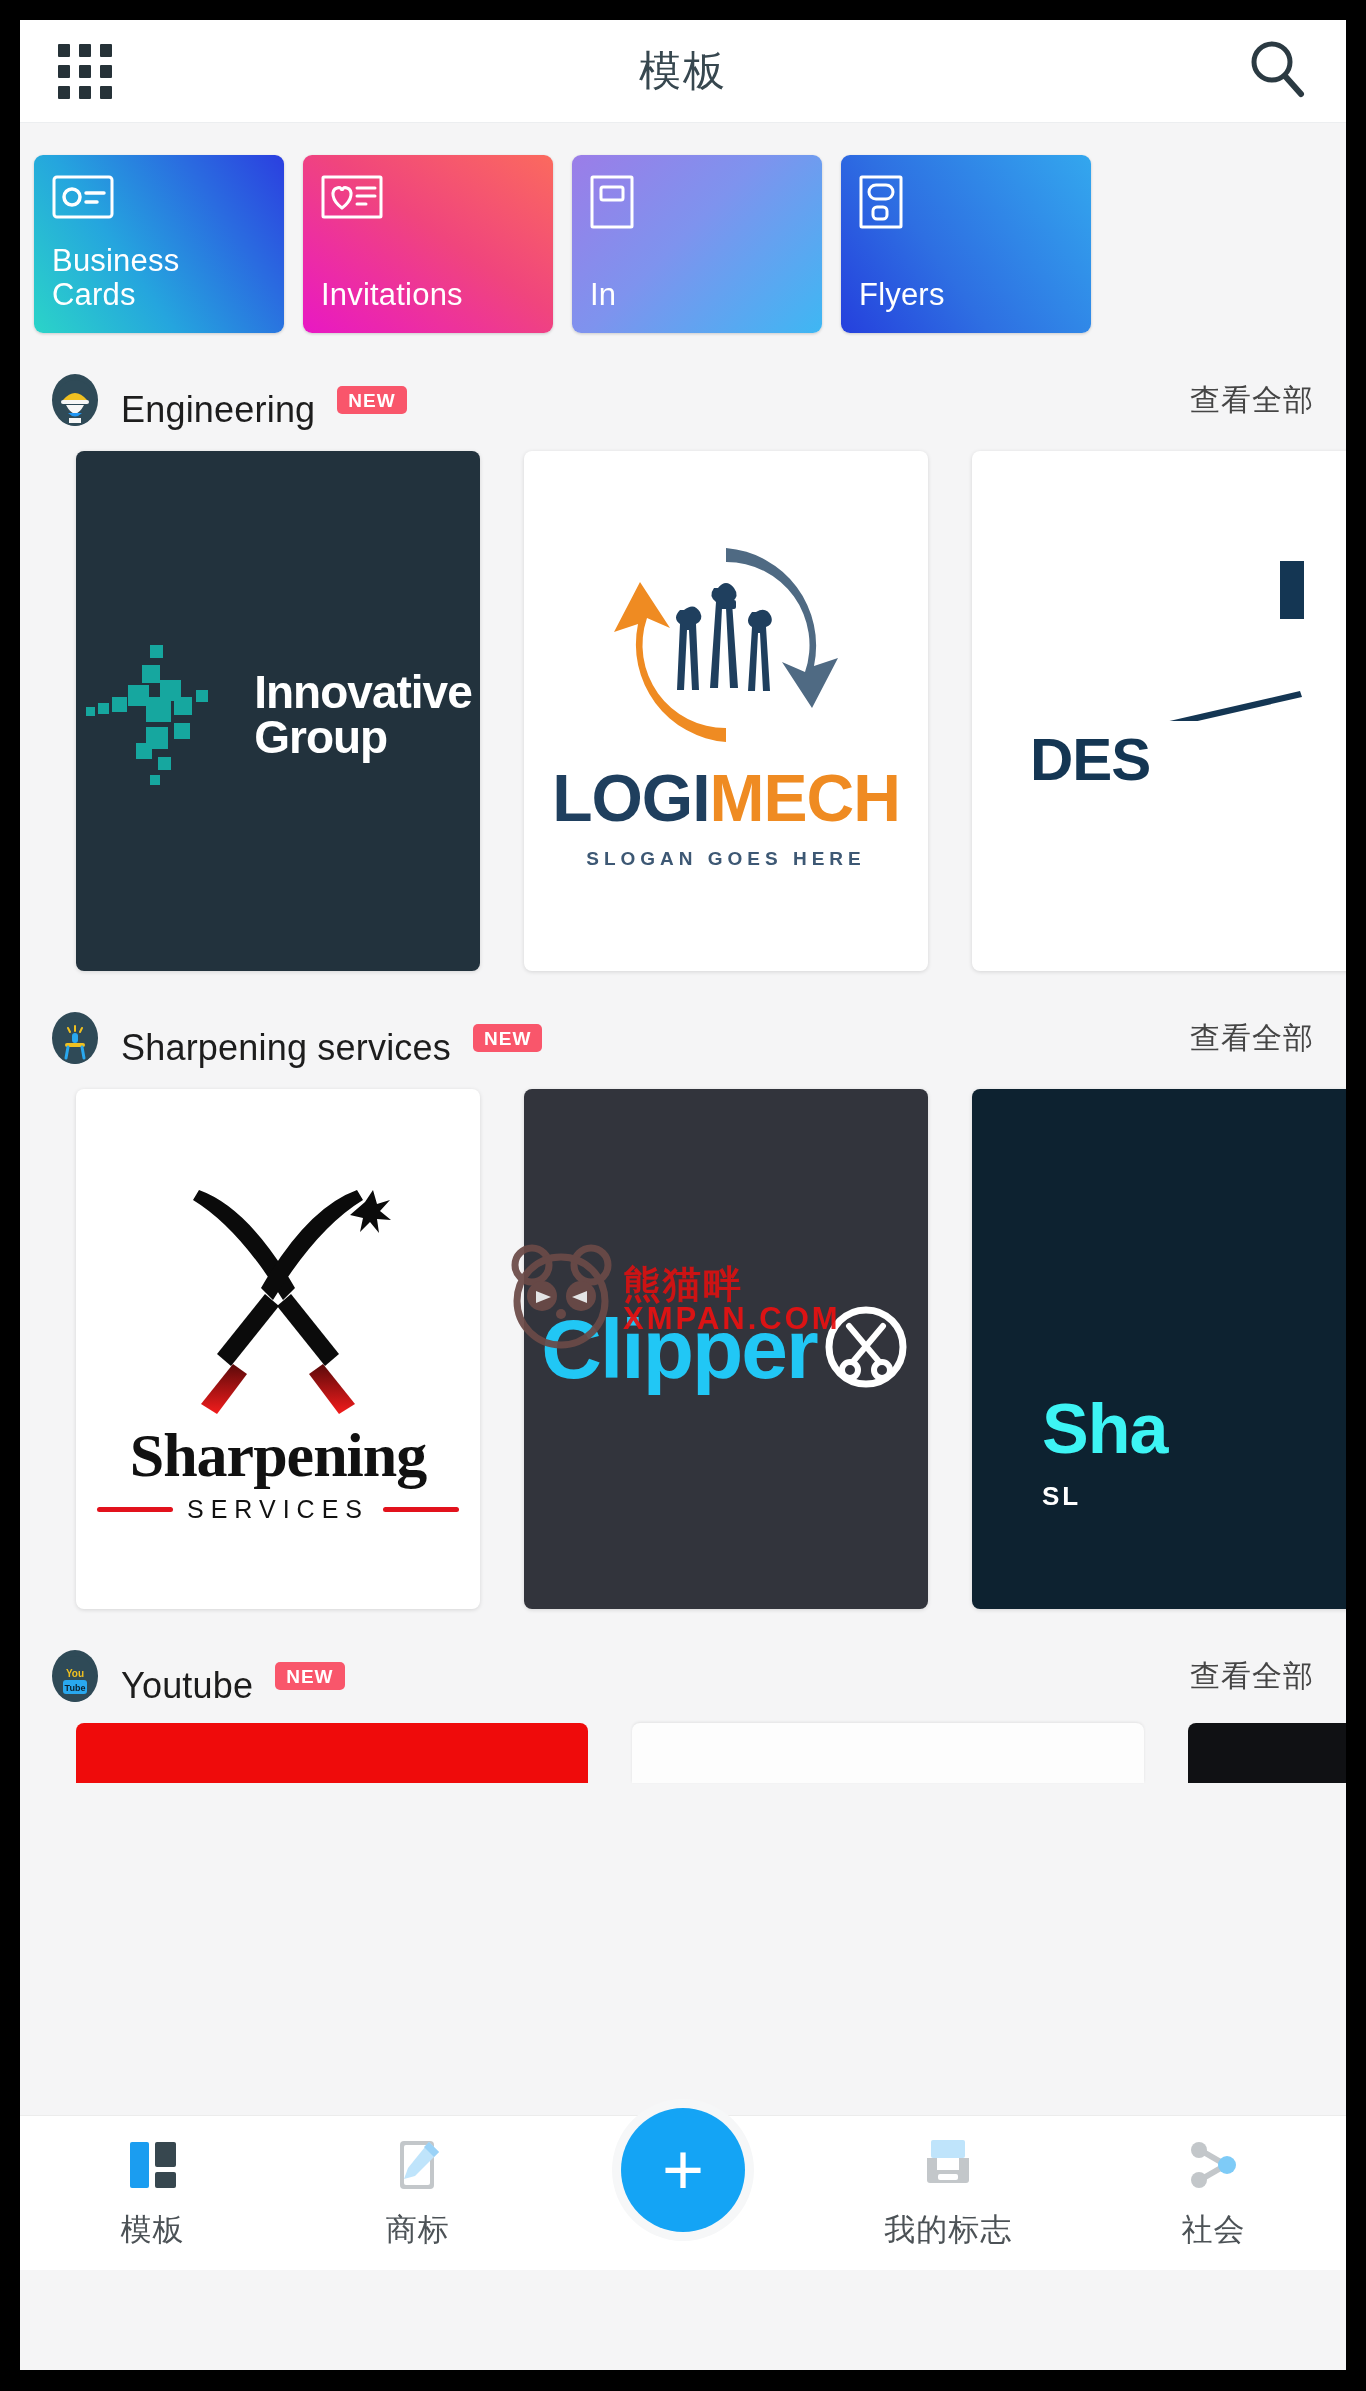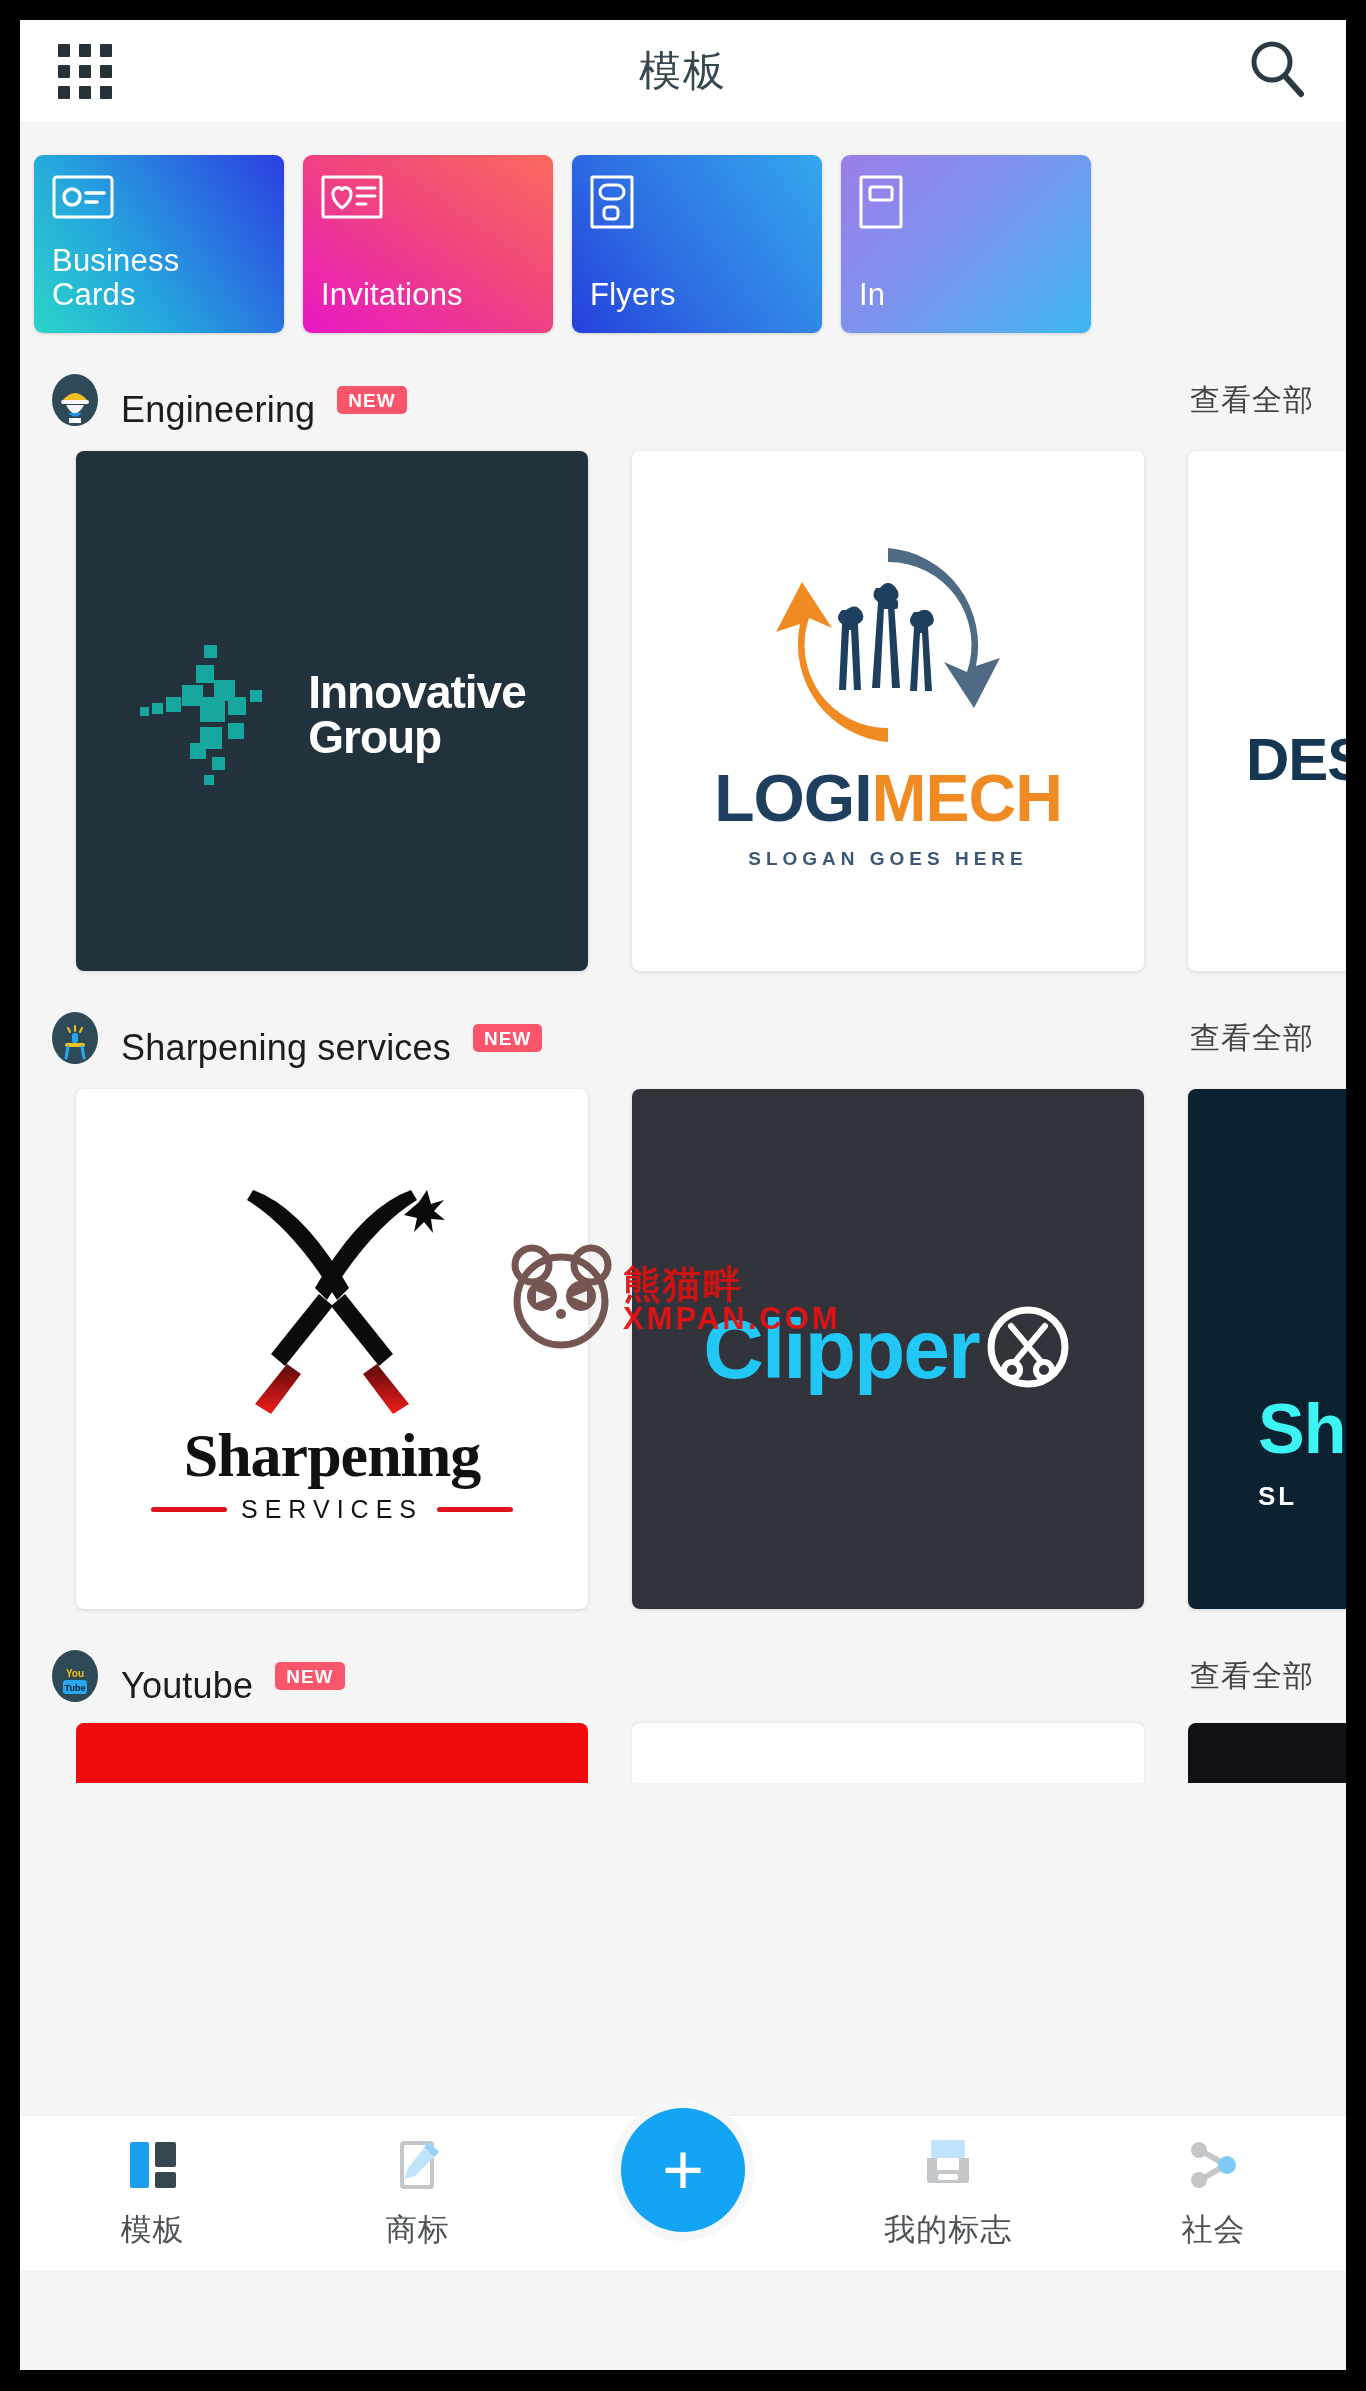--- a/index.html
+++ b/index.html
@@ -81,21 +81,21 @@
     font-size:19px; font-weight:700; letter-spacing:1px;
     padding:5px 11px 4px; border-radius:5px; line-height:1;
   }
   .see-all {
     margin-left:auto; font-size:30px; color:#454545; letter-spacing:1px;
   }
 
   
   .tpl-row { display:flex; gap:44px; padding:18px 0 0 56px; }
   .tpl-card {
-    width:512px; height:520px; flex:0 0 auto; border-radius:8px;
+    width:404px; height:520px; flex:0 0 auto; border-radius:8px;
     background:#fff; box-shadow:0 1px 4px rgba(0,0,0,0.13);
     position:relative; overflow:hidden;
     display:flex; align-items:center; justify-content:center;
   }
   .tpl-dark { background:#22323d; }
   .tpl-gray { background:#32343c; }
   .tpl-navy { background:#0d2230; }
 
   
   .innov { display:flex; align-items:center; gap:20px; transform:translateY(4px); }
@@ -209,38 +209,38 @@
           <svg width="62" height="44" viewBox="0 0 62 44">
               <rect x="2" y="2" width="58" height="40" rx="1" stroke="#fff" stroke-width="3" fill="none"></rect>
               <path d="M21 33 C10 25 10 15 16 13 C20 11.5 21 15 21 16 C21 15 22 11.5 26 13 C32 15 32 25 21 33 Z" stroke="#fff" stroke-width="3" fill="none"></path>
               <line x1="36" y1="13" x2="54" y2="13" stroke="#fff" stroke-width="3" stroke-linecap="round"></line>
               <line x1="36" y1="21" x2="54" y2="21" stroke="#fff" stroke-width="3" stroke-linecap="round"></line>
               <line x1="36" y1="29" x2="45" y2="29" stroke="#fff" stroke-width="3" stroke-linecap="round"></line>
             </svg>
         </span>
         <span class="cat-label">Invitations</span>
       </div>
+      <div class="cat-card cc-infog">
+        <span class="cat-icon">
+          <svg width="44" height="54" viewBox="0 0 44 54">
+              <rect x="2" y="2" width="40" height="50" rx="1" stroke="#fff" stroke-width="3" fill="none"></rect>
+              <rect x="11" y="12" width="22" height="13" rx="2" stroke="#fff" stroke-width="3" fill="none"></rect>
+            </svg>
+        </span>
+        <span class="cat-label">In</span>
+      </div>
       <div class="cat-card cc-flyers">
         <span class="cat-icon">
           <svg width="44" height="54" viewBox="0 0 44 54">
               <rect x="2" y="2" width="40" height="50" rx="1" stroke="#fff" stroke-width="3" fill="none"></rect>
               <rect x="10" y="10" width="24" height="14" rx="7" stroke="#fff" stroke-width="3" fill="none"></rect>
               <rect x="14" y="32" width="14" height="12" rx="4" stroke="#fff" stroke-width="3" fill="none"></rect>
             </svg>
         </span>
         <span class="cat-label">Flyers</span>
-      </div>
-      <div class="cat-card cc-infog">
-        <span class="cat-icon">
-          <svg width="44" height="54" viewBox="0 0 44 54">
-              <rect x="2" y="2" width="40" height="50" rx="1" stroke="#fff" stroke-width="3" fill="none"></rect>
-              <rect x="11" y="12" width="22" height="13" rx="2" stroke="#fff" stroke-width="3" fill="none"></rect>
-            </svg>
-        </span>
-        <span class="cat-label">In</span>
       </div>
     </div>
 
     <div class="section-head">
       <span class="sec-emoji">
         <svg width="40" height="46" viewBox="0 0 40 46">
             <ellipse cx="20" cy="23" rx="20" ry="23" fill="#2f4a57"></ellipse>
             <path d="M8 20 Q20 6 32 20 Z" fill="#f0c020"></path>
             <rect x="6" y="20" width="28" height="4" rx="2" fill="#f7f7f7"></rect>
             <path d="M11 25 Q20 42 29 25 Z" fill="#f7f7f7"></path>

